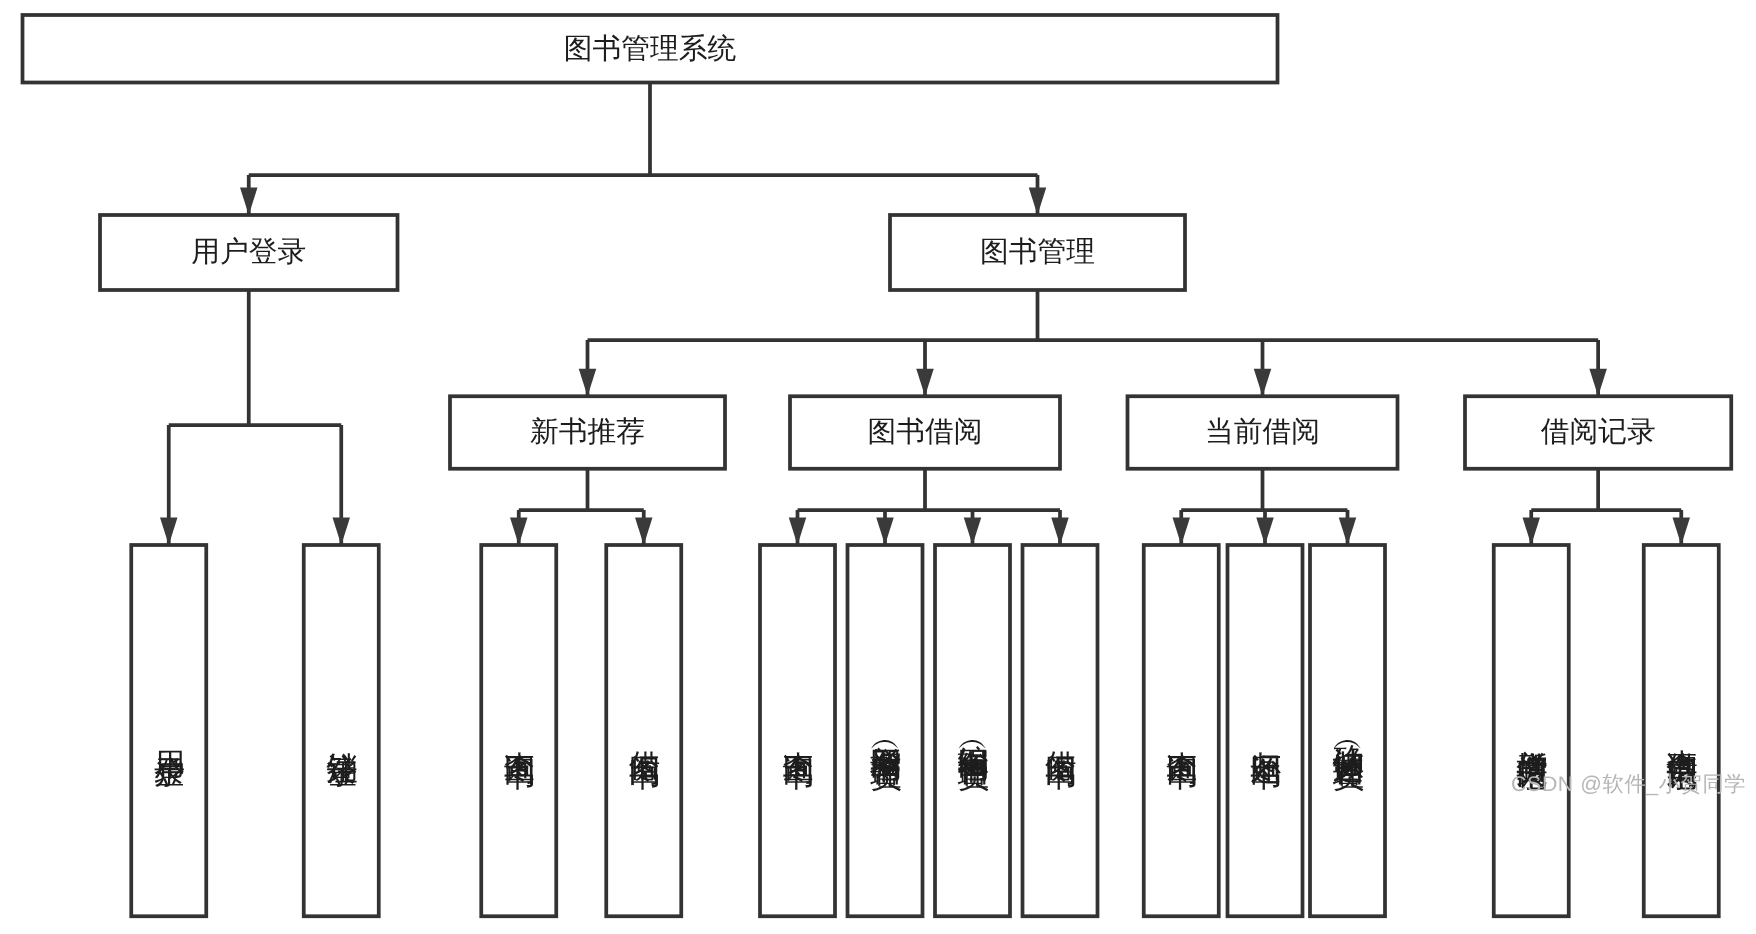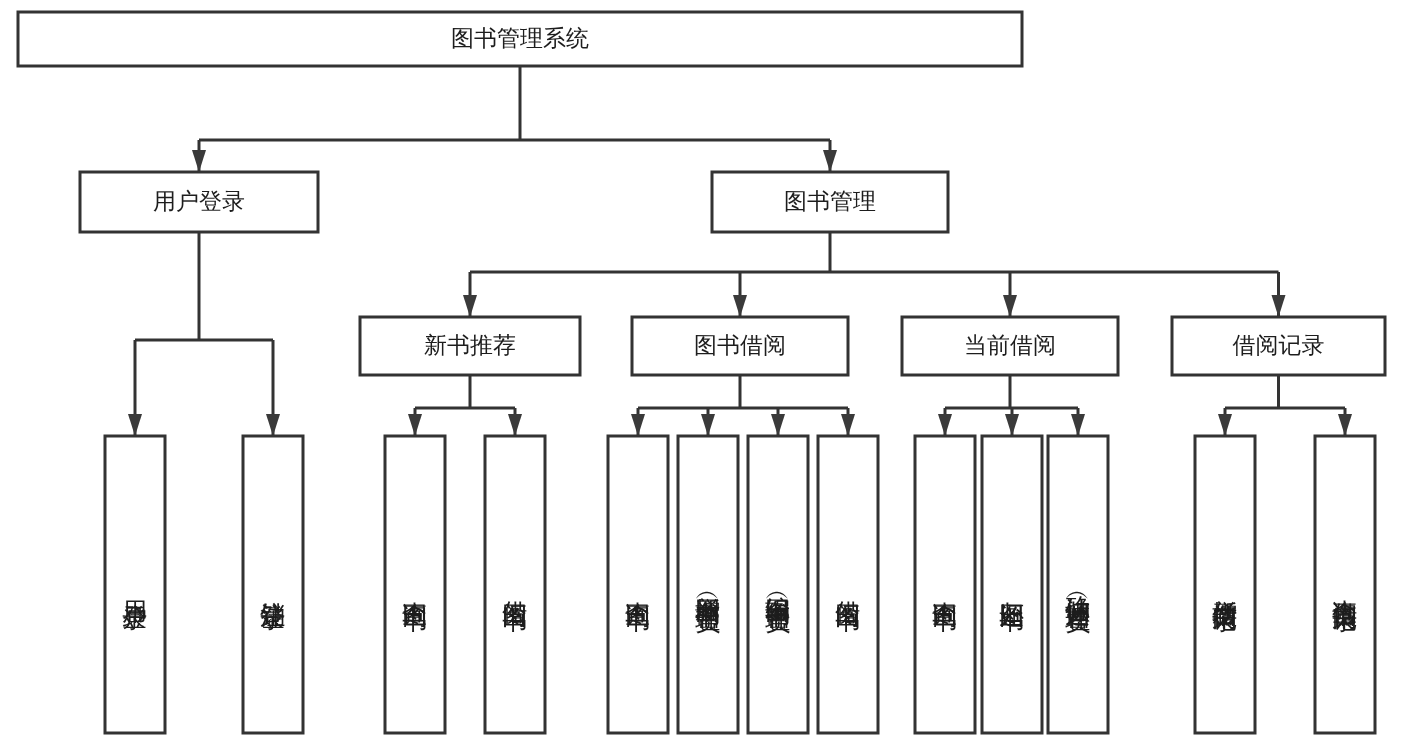--- a/index.html
+++ b/index.html
@@ -172,13 +172,14 @@
       <div class="vlabel" style="left: 608px; top: 436px; width: 60px; height: 297px;">查询图书</div>
       <div class="vlabel" style="left: 678px; top: 436px; width: 60px; height: 297px;">新增图书（管理员）</div>
       <div class="vlabel" style="left: 748px; top: 436px; width: 60px; height: 297px;">编辑图书（管理员）</div>
       <div class="vlabel" style="left: 818px; top: 436px; width: 60px; height: 297px;">借阅图书</div>
       <div class="vlabel" style="left: 915px; top: 436px; width: 60px; height: 297px;">查询图书</div>
       <div class="vlabel" style="left: 982px; top: 436px; width: 60px; height: 297px;">归还图书</div>
       <div class="vlabel" style="left: 1048px; top: 436px; width: 60px; height: 297px;">确认归还（管理员）</div>
       <div class="vlabel" style="left: 1195px; top: 436px; width: 60px; height: 297px;">新增借阅记录</div>
       <div class="vlabel" style="left: 1315px; top: 436px; width: 60px; height: 297px;">查询借阅记录</div>
     </div>
+  <div class="watermark">CSDN @软件_小贺同学</div>
 </div>
 
 </body></html>

